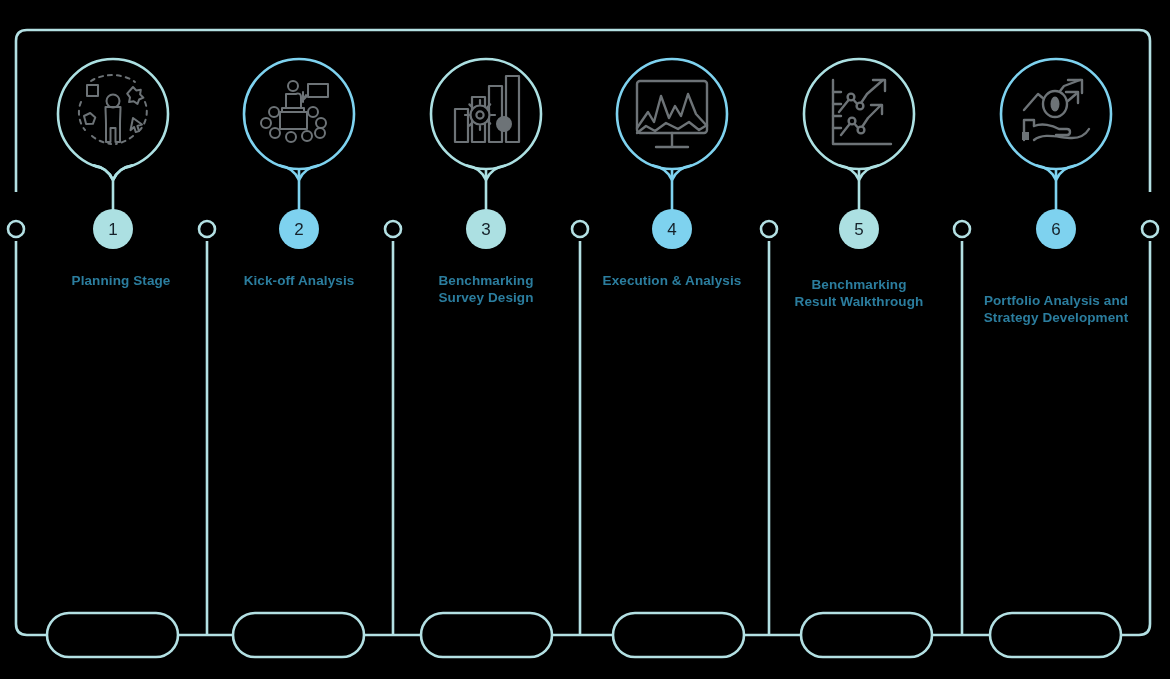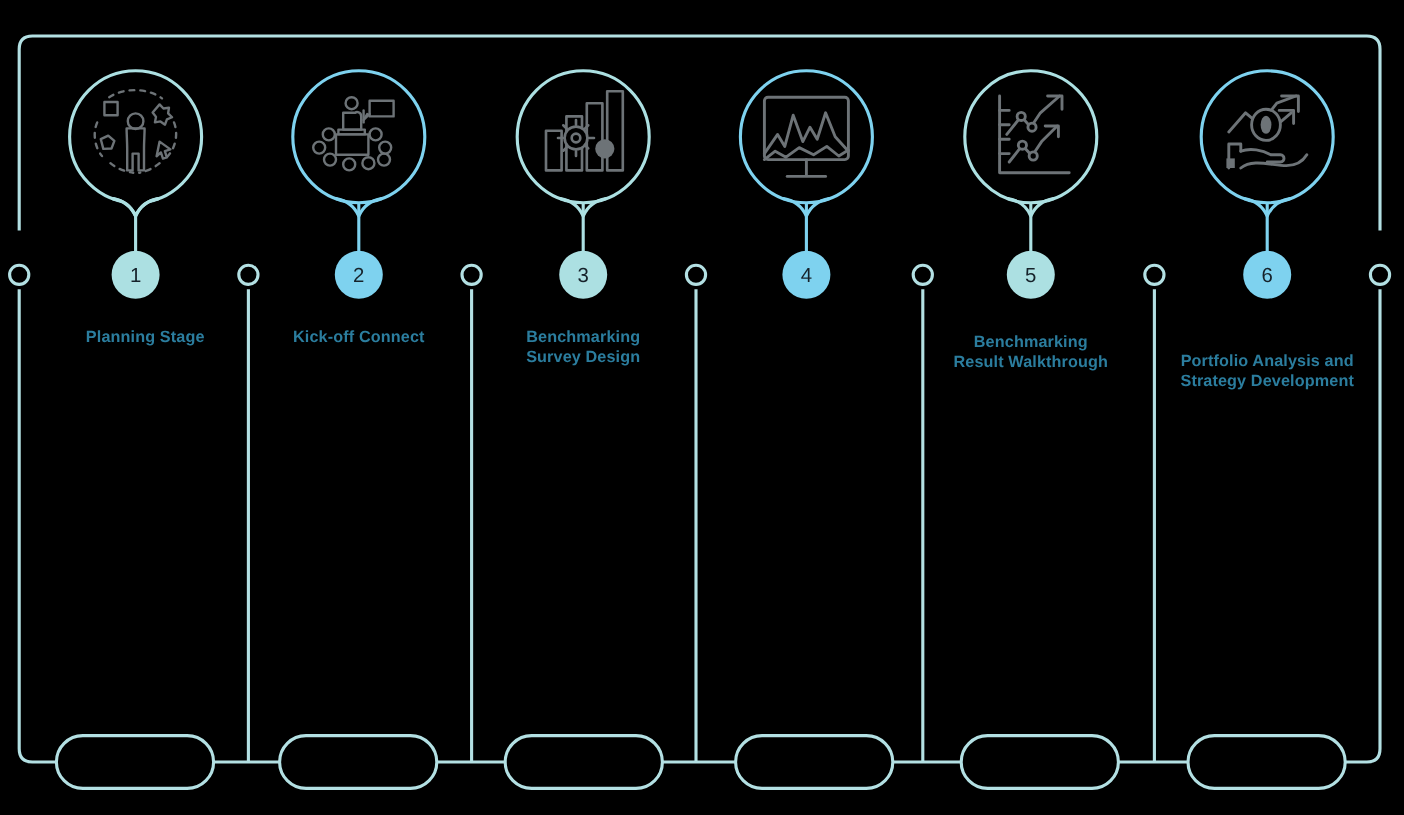--- a/index.html
+++ b/index.html
@@ -239,21 +239,22 @@
   </svg>
 
   <div class="badge-num" style="left:93px;  top:221px; width:40px;">1</div>
   <div class="badge-num" style="left:279px; top:221px; width:40px;">2</div>
   <div class="badge-num" style="left:466px; top:221px; width:40px;">3</div>
   <div class="badge-num" style="left:652px; top:221px; width:40px;">4</div>
   <div class="badge-num" style="left:839px; top:221px; width:40px;">5</div>
   <div class="badge-num" style="left:1036px;top:221px; width:40px;">6</div>
 
   <div class="step-label" style="left:18px;   top:272px; width:206px;">Planning Stage</div>
-  <div class="step-label" style="left:204px;  top:272px; width:190px;">Kick-off Connect</div>
+  <div class="step-label" style="left:204px;  top:272px; width:190px;">Kick-off Analysis</div>
   <div class="step-label" style="left:391px;  top:272px; width:190px;">Benchmarking
 Survey Design</div>
+  <div class="step-label" style="left:572px;  top:272px; width:200px;">Execution &amp; Analysis</div>
   <div class="step-label" style="left:759px;  top:276px; width:200px;">Benchmarking
 Result Walkthrough</div>
   <div class="step-label" style="left:946px;  top:292px; width:220px;">Portfolio Analysis and
 Strategy Development</div>
 
 </div>
 
 </body></html>

